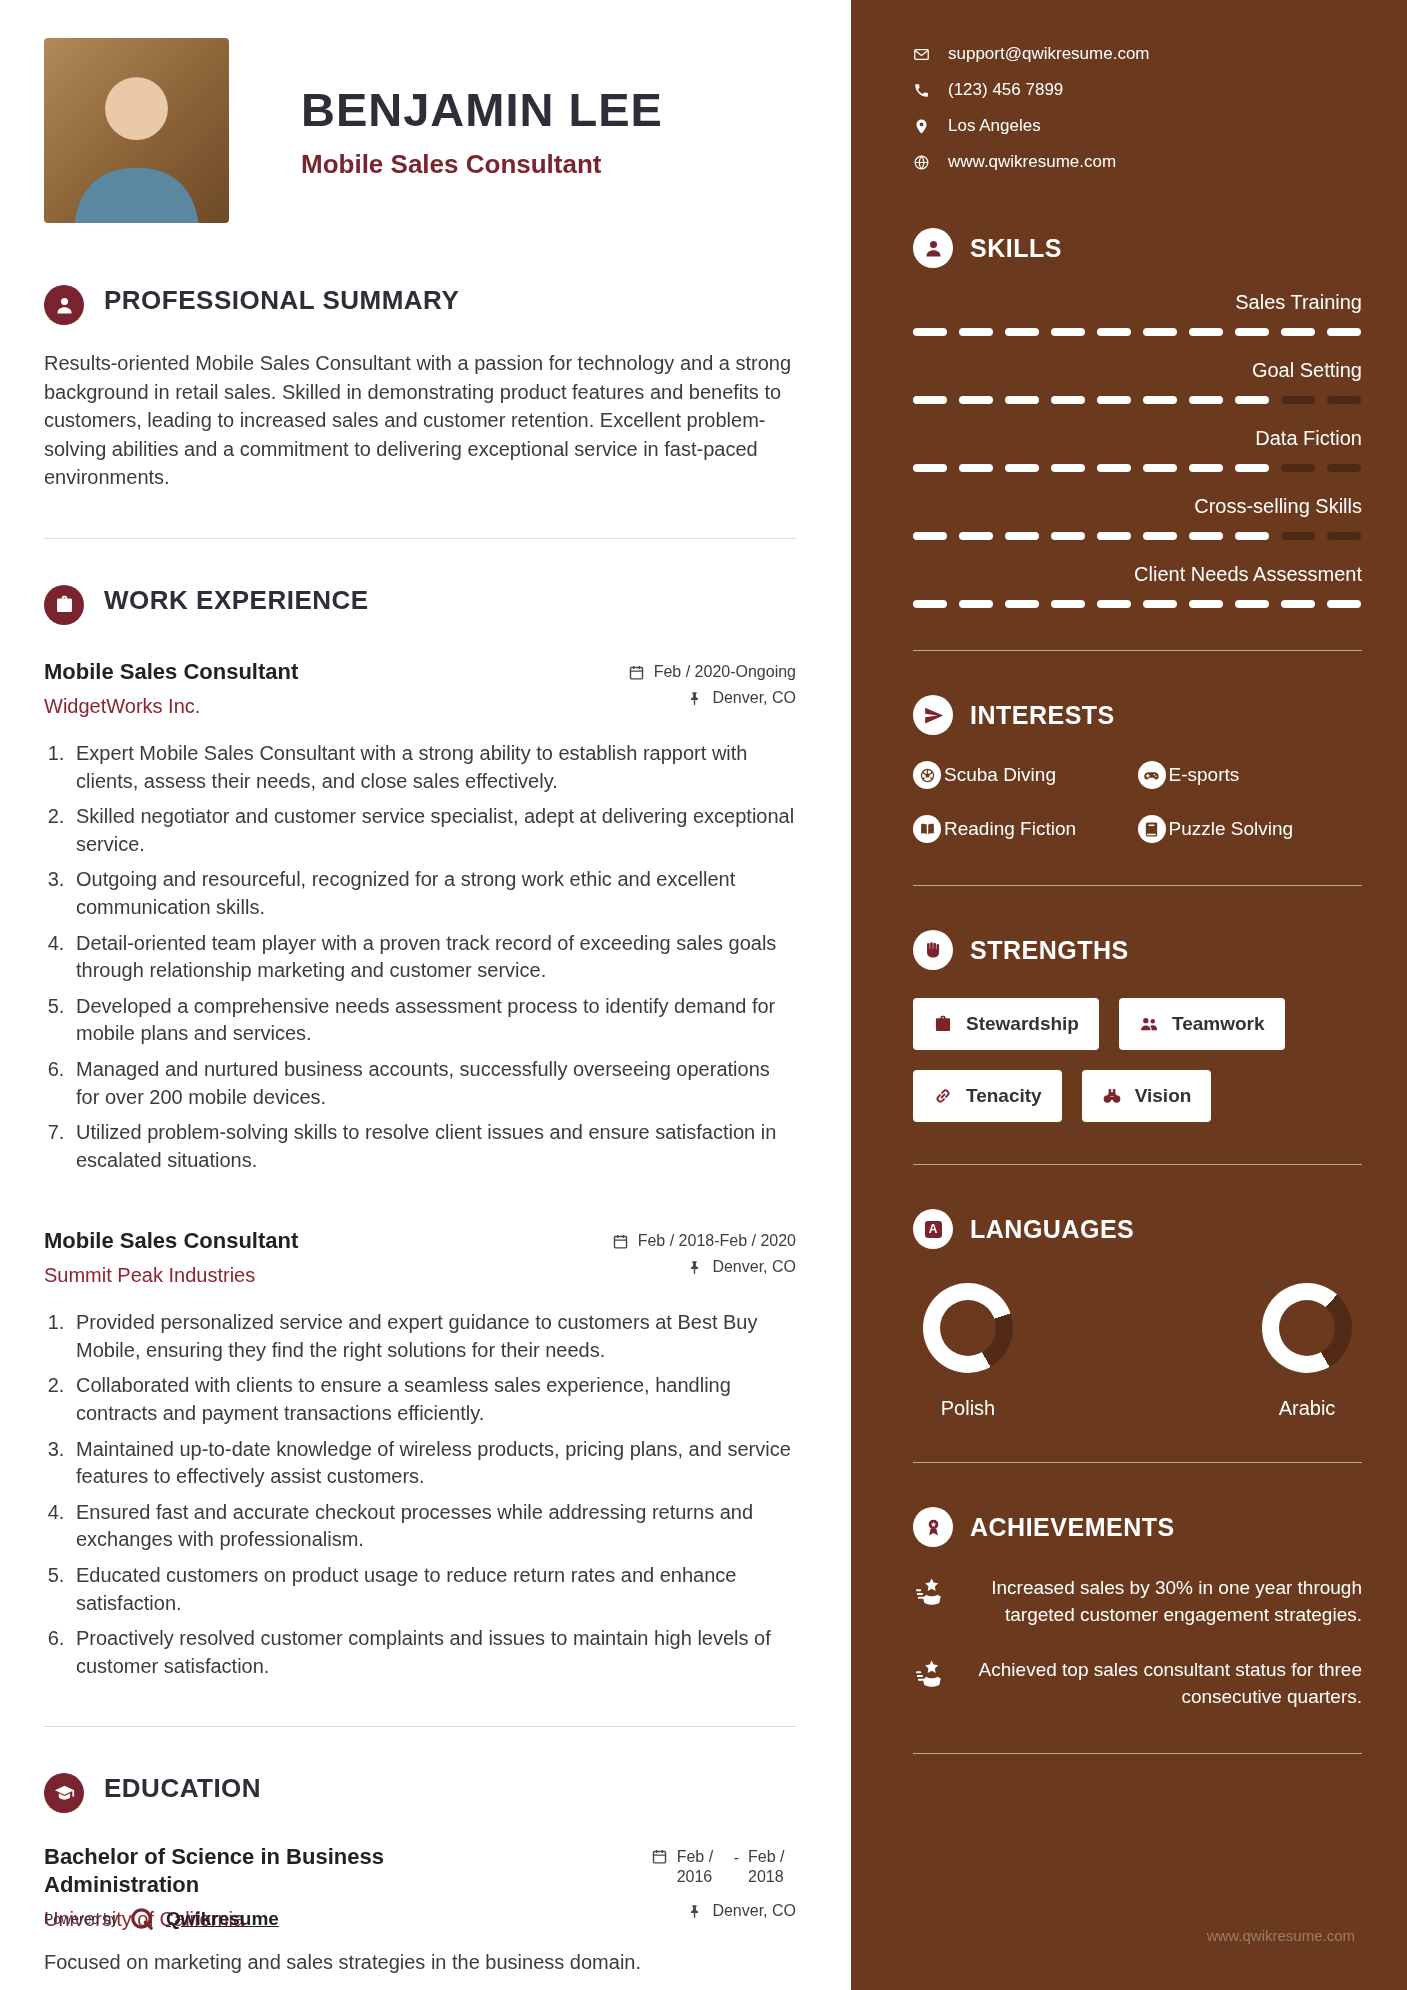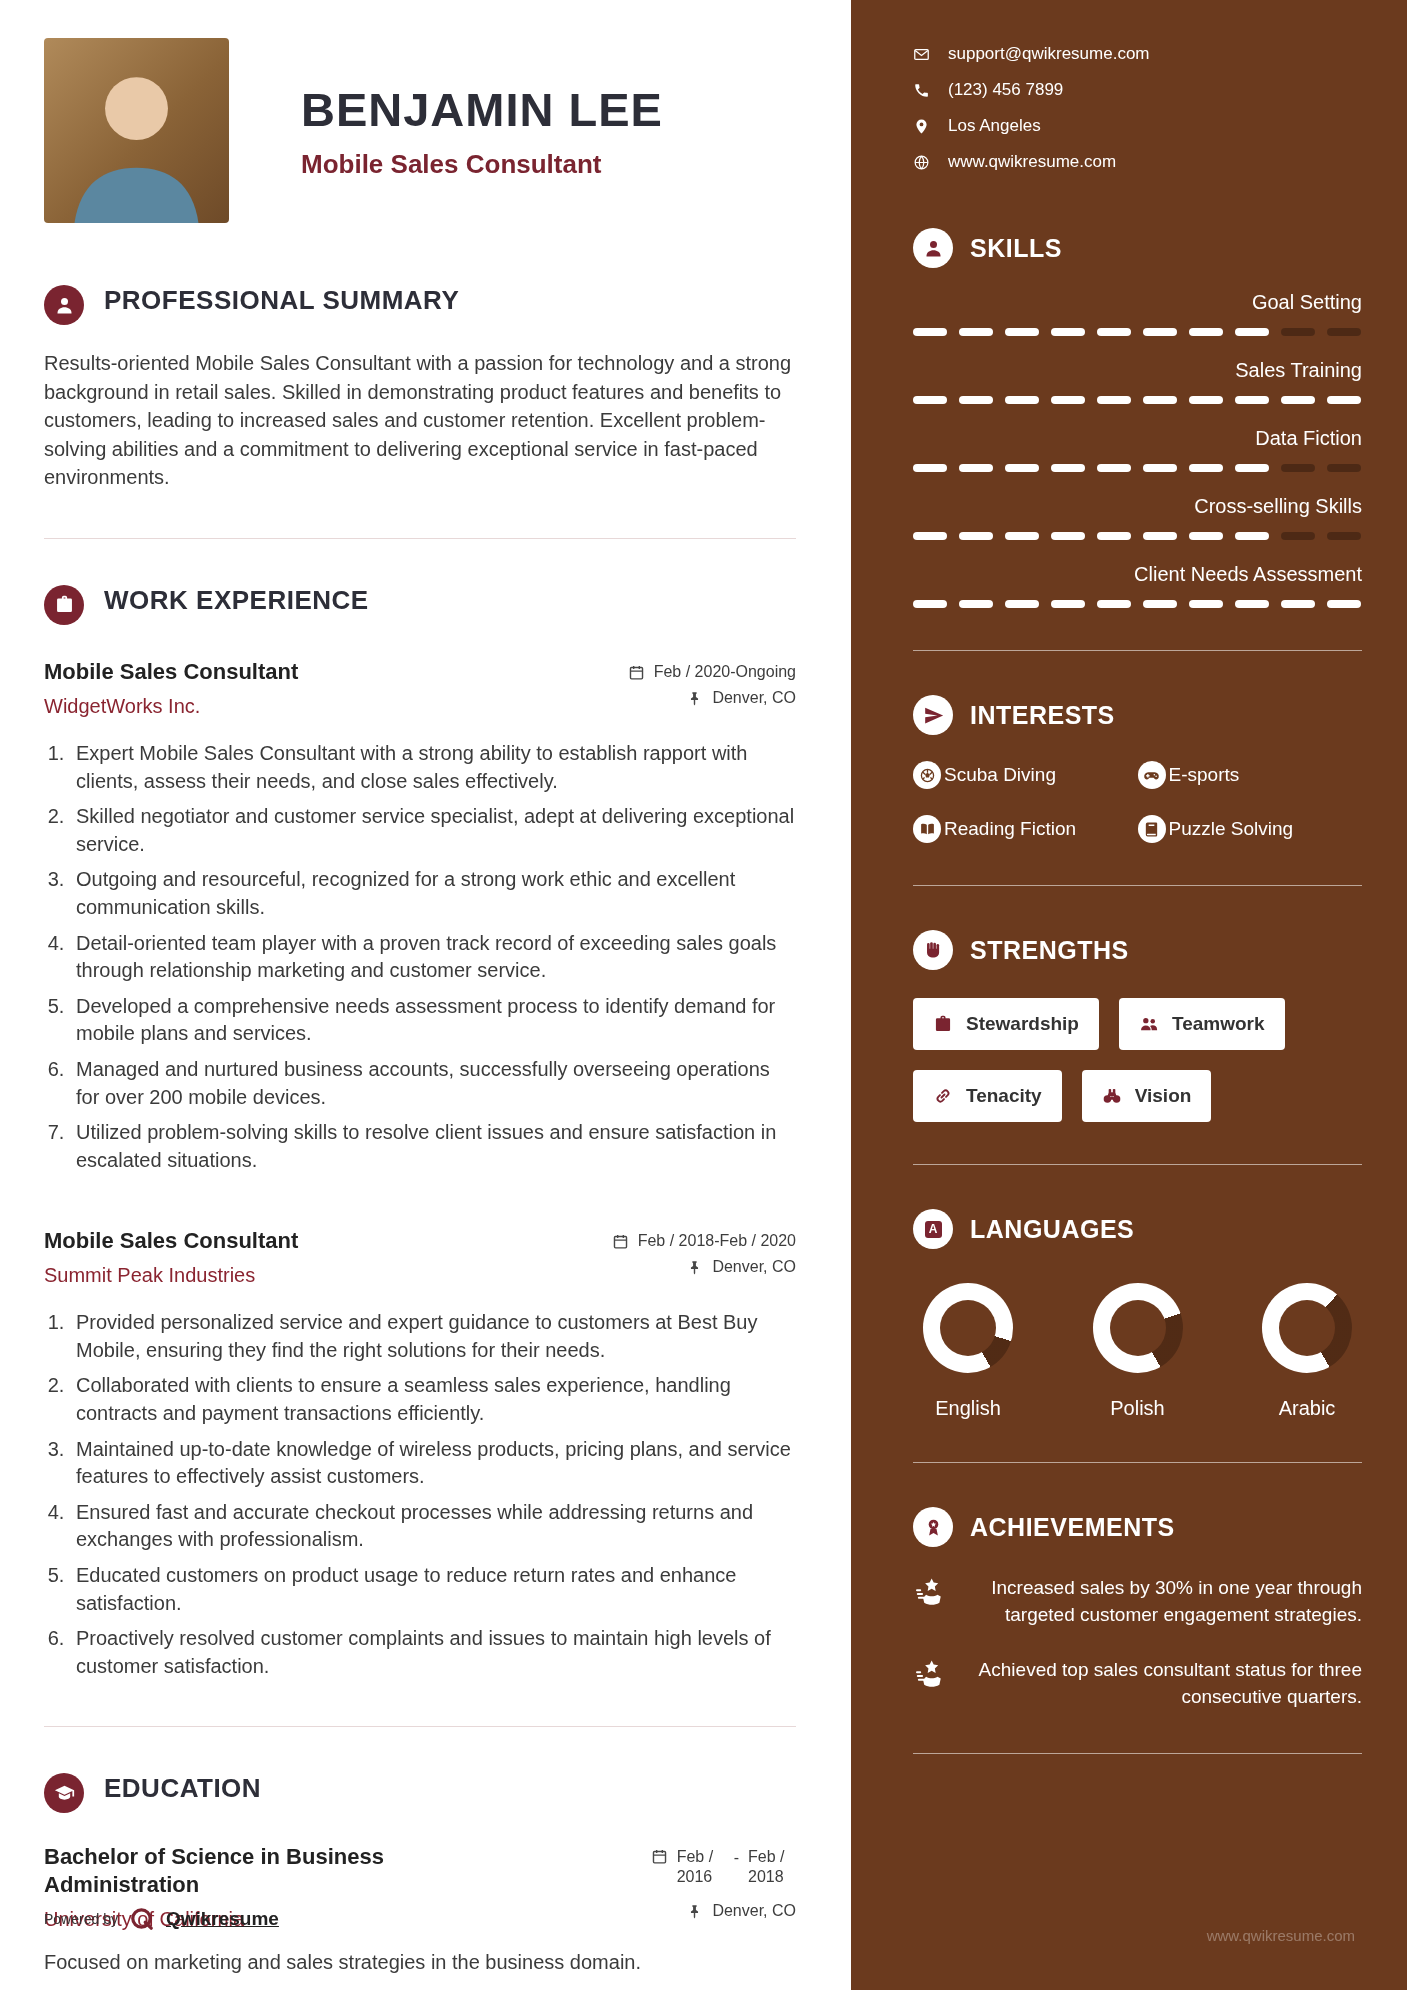--- a/index.html
+++ b/index.html
@@ -346,47 +346,47 @@
       <div class="s-head">
         <span class="s-icon">
           <svg viewBox="0 0 24 24" fill="currentColor">
               <circle cx="12" cy="7.5" r="4"></circle>
               <path d="M4 20.5c0-4 3.6-6.5 8-6.5s8 2.5 8 6.5V21H4z"></path>
             </svg>
         </span>
         <h2>SKILLS</h2>
       </div>
       <div class="skill">
+        <div class="skill-name">Sales Training</div>
+        <div class="skill-bar">
+            <span class="dash filled"></span>
+            <span class="dash filled"></span>
+            <span class="dash filled"></span>
+            <span class="dash filled"></span>
+            <span class="dash filled"></span>
+            <span class="dash filled"></span>
+            <span class="dash filled"></span>
+            <span class="dash filled"></span>
+            <span class="dash filled"></span>
+            <span class="dash filled"></span>
+          </div>
+      </div>
+      <div class="skill">
         <div class="skill-name">Goal Setting</div>
         <div class="skill-bar">
             <span class="dash filled"></span>
             <span class="dash filled"></span>
             <span class="dash filled"></span>
             <span class="dash filled"></span>
             <span class="dash filled"></span>
             <span class="dash filled"></span>
             <span class="dash filled"></span>
             <span class="dash filled"></span>
             <span class="dash"></span>
             <span class="dash"></span>
-          </div>
-      </div>
-      <div class="skill">
-        <div class="skill-name">Sales Training</div>
-        <div class="skill-bar">
-            <span class="dash filled"></span>
-            <span class="dash filled"></span>
-            <span class="dash filled"></span>
-            <span class="dash filled"></span>
-            <span class="dash filled"></span>
-            <span class="dash filled"></span>
-            <span class="dash filled"></span>
-            <span class="dash filled"></span>
-            <span class="dash filled"></span>
-            <span class="dash filled"></span>
           </div>
       </div>
       <div class="skill">
         <div class="skill-name">Data Fiction</div>
         <div class="skill-bar">
             <span class="dash filled"></span>
             <span class="dash filled"></span>
             <span class="dash filled"></span>
             <span class="dash filled"></span>
             <span class="dash filled"></span>
@@ -545,26 +545,20 @@
 
     <section class="s-sec" style="margin-top:44px;">
       <div class="s-head">
         <span class="s-icon">
           <span class="lang-a">A</span>
         </span>
         <h2>LANGUAGES</h2>
       </div>
       <div class="langs">
         <div class="lang">
-          <div class="donut" style="background: conic-gradient(from 150deg, rgb(255, 255, 255) 0deg, rgb(255, 255, 255) 88%, rgba(20, 8, 0, 0.3) 88%, rgba(20, 8, 0, 0.3) 100%);">
-              <i class="hole"></i>
-            </div>
-          <div class="lang-name">English</div>
-        </div>
-        <div class="lang">
           <div class="donut" style="background: conic-gradient(from 150deg, rgb(255, 255, 255) 0deg, rgb(255, 255, 255) 78%, rgba(20, 8, 0, 0.3) 78%, rgba(20, 8, 0, 0.3) 100%);">
               <i class="hole"></i>
             </div>
           <div class="lang-name">Polish</div>
         </div>
         <div class="lang">
           <div class="donut" style="background: conic-gradient(from 150deg, rgb(255, 255, 255) 0deg, rgb(255, 255, 255) 70%, rgba(20, 8, 0, 0.3) 70%, rgba(20, 8, 0, 0.3) 100%);">
               <i class="hole"></i>
             </div>
           <div class="lang-name">Arabic</div>

